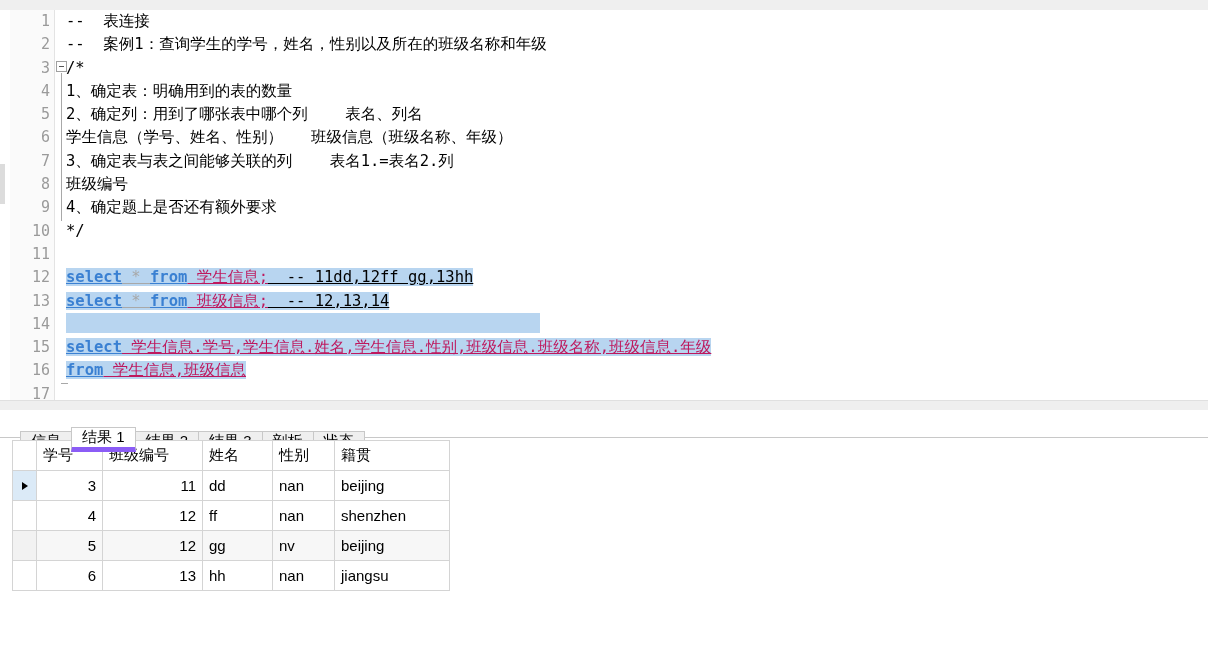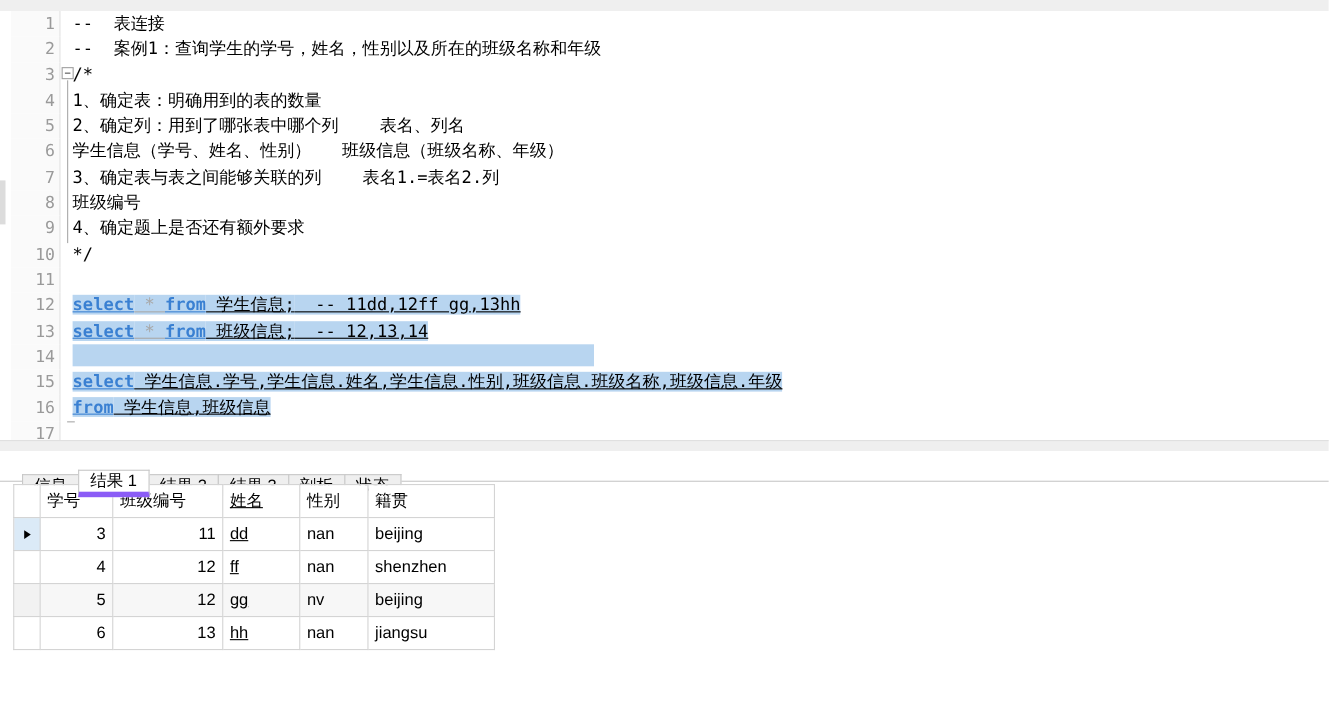--- a/index.html
+++ b/index.html
@@ -51,21 +51,21 @@
   .gutter-sep {
     position:absolute; left:0px; top:0; width:45px; height:100%;
     border-right:1px solid #e3e3e3;
     pointer-events:none;
   }
   .codetext {
     position:absolute; left:56px; top:0; white-space:pre;
   }
   .cmt   { color:#000000; }
   .kw    { color:#3a80d2; font-weight:bold; }
-  .ident { color:#000000; }
+  .ident { color:#be185d; }
   .punct { color:#a8a8a8; }
   .sel   { background:#b8d5f0;text-decoration:underline; }
   .selbox{ background:#b8d5f0; }
 
   
   .fold-box {
     position:absolute; left:46px; top:4px;
     width:11px; height:11px;
     border:1px solid #a0a0a0; background:#ffffff;
   }
@@ -144,21 +144,21 @@
   tr.alt td.rowmark { background:#f2f2f2; }
   td.rowmark.current { background:#dbeaf7; }
   .tri {
     width:0; height:0; margin:0 auto;
     border-left:6px solid #000;
     border-top:4px solid transparent;
     border-bottom:4px solid transparent;
   }
   .colw1 { width:66px; }
   .colw2 { width:100px; }
-  .colw3 { width:70px;text-decoration:underline; }
+  .colw3 { width:70px; }
   .colw4 { width:62px; }
   .colw5 { width:115px; }
 </style>
 </head>
 <body>
 
 <div id="app">
 
   <div class="top-strip"></div>
   <div class="left-edge-strip"></div>

